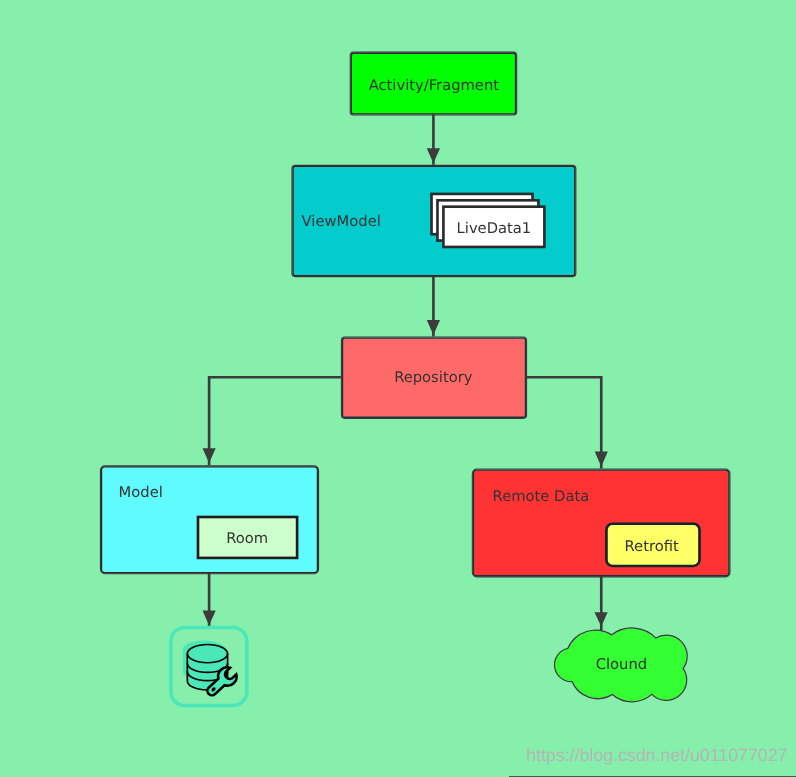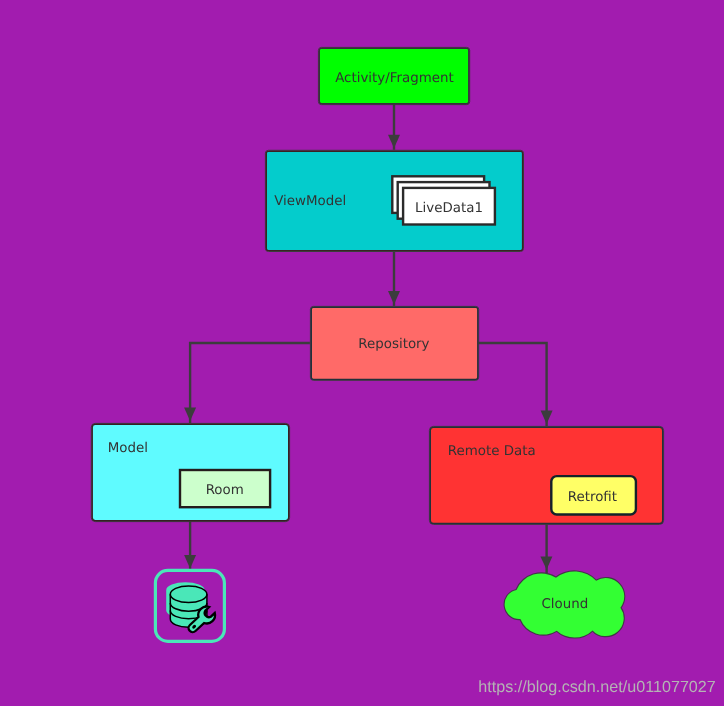--- a/index.html
+++ b/index.html
@@ -1,18 +1,18 @@
 <!DOCTYPE html>
 <html><head>
 <meta charset="utf-8">
 <style>
   html,body{margin:0;padding:0;background:#000;}
   body{width:724px;height:706px;overflow:hidden;
        font-family:"DejaVu Sans",sans-serif;-webkit-font-smoothing:antialiased;text-rendering:geometricPrecision;}
-  #stage{position:relative;width:724px;height:706px;background:#a21caf;}
+  #stage{position:relative;width:724px;height:706px;background:#86efac;}
   svg{position:absolute;left:0;top:0;}
   .nodeText{font-family:"DejaVu Sans",sans-serif;font-size:13.4px;fill:#333333;}
   .wm{font-family:"Liberation Sans",sans-serif;font-size:16.15px;fill:#b4b4b4;}
 </style>
 </head>
 <body>
 
 <div id="stage">
   <svg width="724" height="706" viewBox="0 0 724 706">
     <g id="edges" fill="none" stroke="#3c3c3c" stroke-width="2.4">

